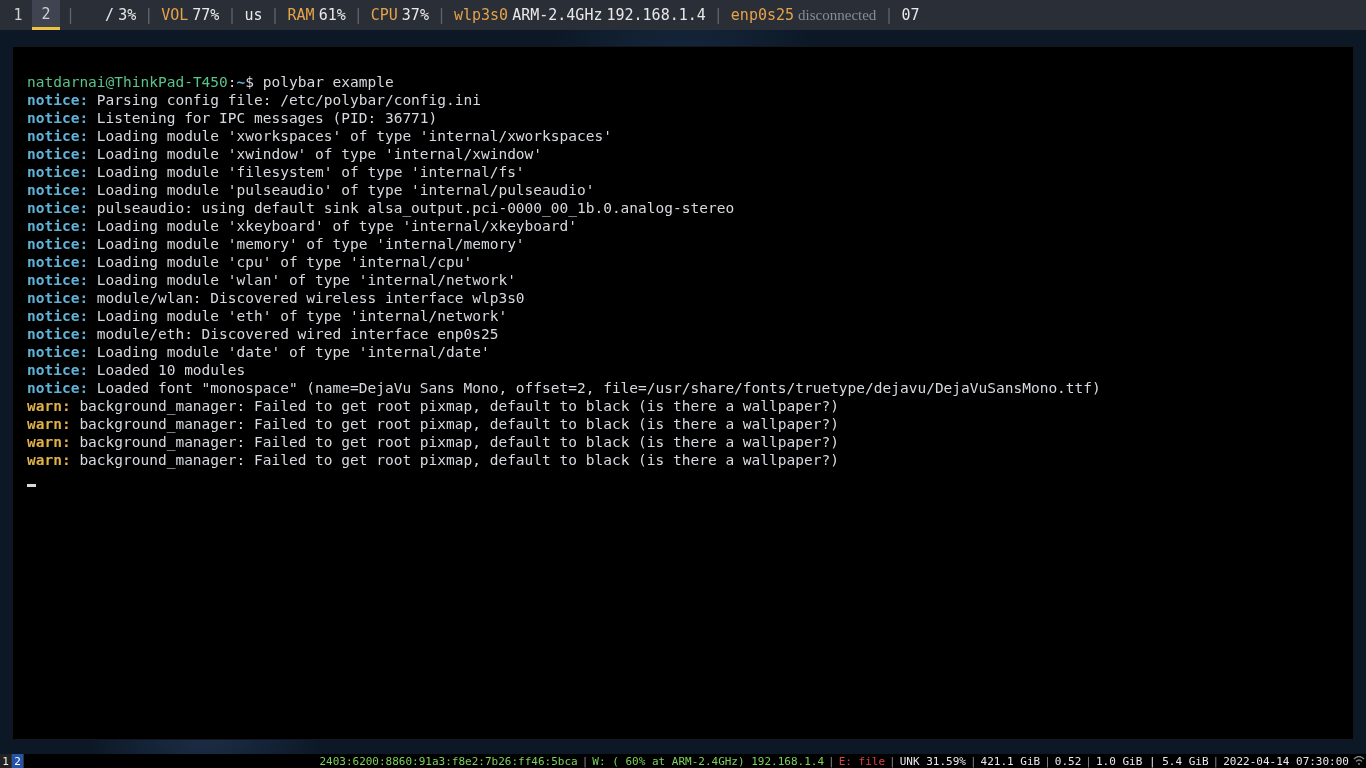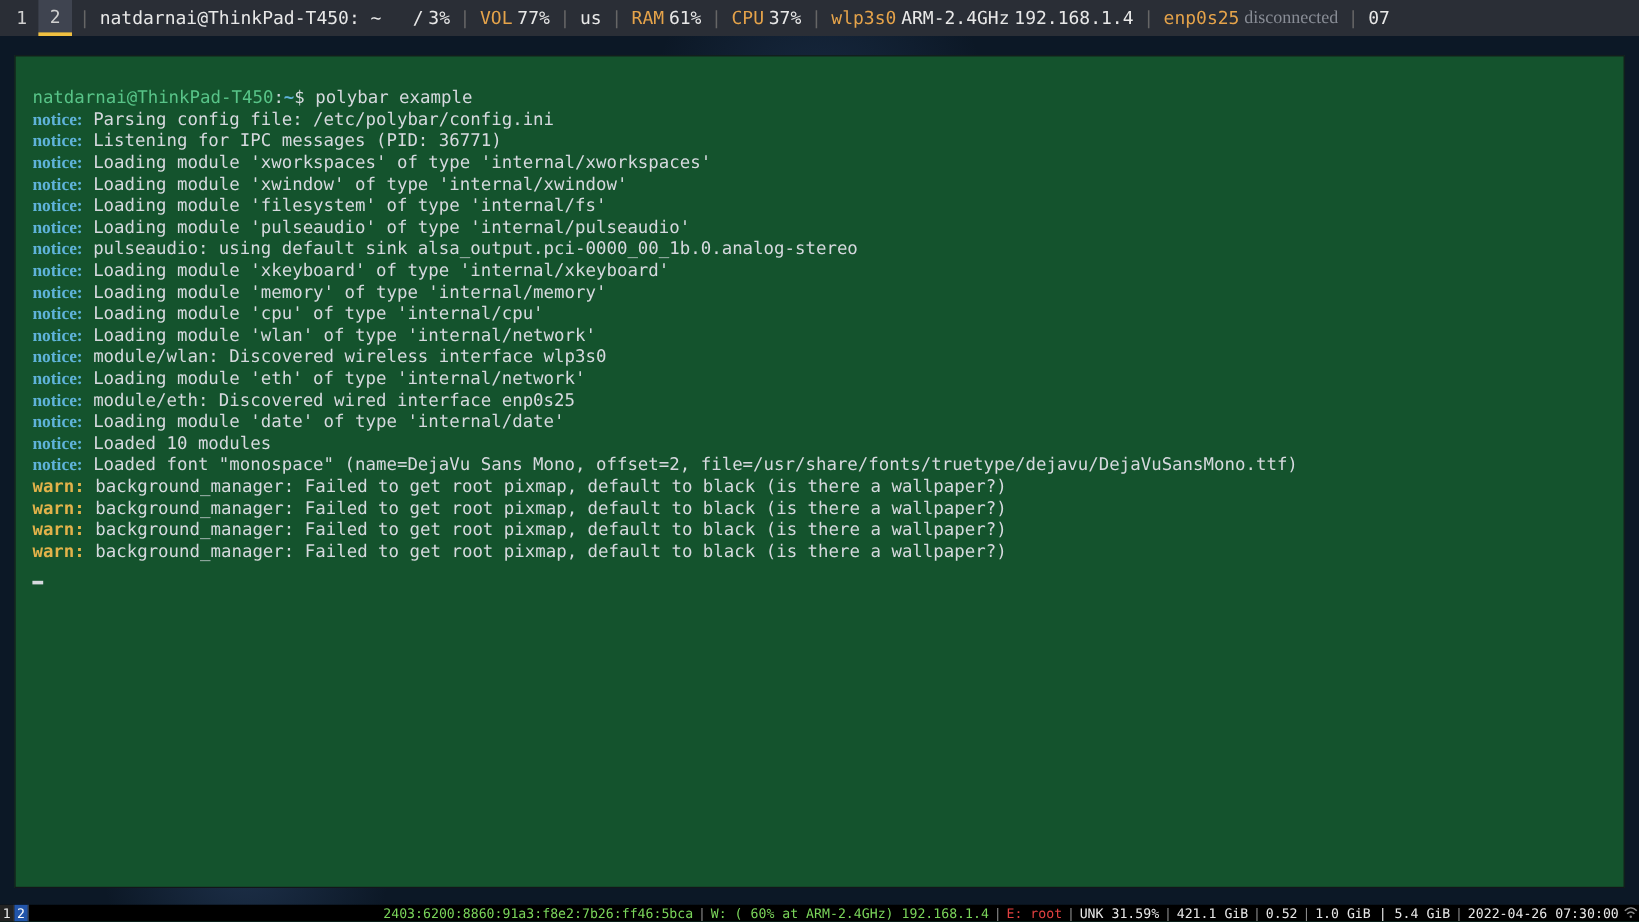--- a/index.html
+++ b/index.html
@@ -53,36 +53,36 @@
     z-index: 0;
   }
 
   
   .terminal {
     position: absolute;
     top: 46px;
     left: 12px;
     right: 12px;
     bottom: 28px;
-    background: #14532d;
+    background: #000000;
     border: 1px solid #13161a;
     padding: 26px 14px 14px 14px;
     color: #d6d9de;
     font-size: 14.5px;
     line-height: 18px;
     white-space: pre;
     overflow: hidden;
     z-index: 1;
   }
   .prompt-user { color: #58c488; }
   .prompt-host { color: #58c488; }
   .prompt-path { color: #5fb3d9; font-weight: bold;}
   .prompt-colon { color: #d6d9de; }
   .prompt-dollar { color: #d6d9de; }
-  .notice { color: #5fb3d9; font-weight: bold; font-family: Liberation Serif, serif; }
+  .notice { color: #5fb3d9; font-weight: bold; }
   .warn { color: #e2b24a; font-weight: bold; }
   .line { display: block; }
   .cursor {
     display: inline-block;
     width: 9px; height: 3px;
     background: #d6d9de;
     vertical-align: bottom;
   }
 
   
@@ -120,21 +120,20 @@
     color: #999;
   }
 </style>
 </head>
 <body>
 
 <div class="topbar">
   <div class="ws-btn">1</div>
   <div class="ws-btn active">2</div>
   <span class="sep">|</span>
-  <span class="tb-seg tb-white">natdarnai@ThinkPad-T450: ~</span>
   <span class="tb-seg tb-white">&nbsp;&nbsp;</span>
   <span class="tb-seg tb-white">/</span>
   <span class="tb-seg tb-white">3%</span>
   <span class="sep">|</span>
   <span class="tb-seg tb-orange">VOL</span>
   <span class="tb-seg tb-white">77%</span>
   <span class="sep">|</span>
   <span class="tb-seg tb-white">us</span>
   <span class="sep">|</span>
   <span class="tb-seg tb-orange">RAM</span>
@@ -158,31 +157,31 @@
 <div class="terminal"><span class="line"><span class="prompt-user">natdarnai</span><span class="prompt-user">@</span><span class="prompt-host">ThinkPad-T450</span><span class="prompt-colon">:</span><span class="prompt-path">~</span><span class="prompt-dollar">$</span> <span>polybar example</span></span><div id="term-lines"><span class="line"><span class="notice">notice:</span><span> Parsing config file: /etc/polybar/config.ini</span></span><span class="line"><span class="notice">notice:</span><span> Listening for IPC messages (PID: 36771)</span></span><span class="line"><span class="notice">notice:</span><span> Loading module 'xworkspaces' of type 'internal/xworkspaces'</span></span><span class="line"><span class="notice">notice:</span><span> Loading module 'xwindow' of type 'internal/xwindow'</span></span><span class="line"><span class="notice">notice:</span><span> Loading module 'filesystem' of type 'internal/fs'</span></span><span class="line"><span class="notice">notice:</span><span> Loading module 'pulseaudio' of type 'internal/pulseaudio'</span></span><span class="line"><span class="notice">notice:</span><span> pulseaudio: using default sink alsa_output.pci-0000_00_1b.0.analog-stereo</span></span><span class="line"><span class="notice">notice:</span><span> Loading module 'xkeyboard' of type 'internal/xkeyboard'</span></span><span class="line"><span class="notice">notice:</span><span> Loading module 'memory' of type 'internal/memory'</span></span><span class="line"><span class="notice">notice:</span><span> Loading module 'cpu' of type 'internal/cpu'</span></span><span class="line"><span class="notice">notice:</span><span> Loading module 'wlan' of type 'internal/network'</span></span><span class="line"><span class="notice">notice:</span><span> module/wlan: Discovered wireless interface wlp3s0</span></span><span class="line"><span class="notice">notice:</span><span> Loading module 'eth' of type 'internal/network'</span></span><span class="line"><span class="notice">notice:</span><span> module/eth: Discovered wired interface enp0s25</span></span><span class="line"><span class="notice">notice:</span><span> Loading module 'date' of type 'internal/date'</span></span><span class="line"><span class="notice">notice:</span><span> Loaded 10 modules</span></span><span class="line"><span class="notice">notice:</span><span> Loaded font "monospace" (name=DejaVu Sans Mono, offset=2, file=/usr/share/fonts/truetype/dejavu/DejaVuSansMono.ttf)</span></span><span class="line"><span class="warn">warn:</span><span> background_manager: Failed to get root pixmap, default to black (is there a wallpaper?)</span></span><span class="line"><span class="warn">warn:</span><span> background_manager: Failed to get root pixmap, default to black (is there a wallpaper?)</span></span><span class="line"><span class="warn">warn:</span><span> background_manager: Failed to get root pixmap, default to black (is there a wallpaper?)</span></span><span class="line"><span class="warn">warn:</span><span> background_manager: Failed to get root pixmap, default to black (is there a wallpaper?)</span></span></div><span class="cursor"></span></div>
 
 <div class="bottombar">
   <div class="bb-ws">1</div>
   <div class="bb-ws active">2</div>
   <div class="bb-spacer"></div>
   <span class="bb-seg bb-green">2403:6200:8860:91a3:f8e2:7b26:ff46:5bca</span>
   <span class="bb-sep">|</span>
   <span class="bb-seg bb-green">W: ( 60% at ARM-2.4GHz) 192.168.1.4</span>
   <span class="bb-sep">|</span>
-  <span class="bb-seg"><span class="bb-red">E:</span> <span class="bb-red">root</span></span>
+  <span class="bb-seg"><span class="bb-red">E:</span> <span class="bb-red">file</span></span>
   <span class="bb-sep">|</span>
   <span class="bb-seg bb-white">UNK 31.59%</span>
   <span class="bb-sep">|</span>
   <span class="bb-seg bb-white">421.1 GiB</span>
   <span class="bb-sep">|</span>
   <span class="bb-seg bb-white">0.52</span>
   <span class="bb-sep">|</span>
   <span class="bb-seg bb-white">1.0 GiB | 5.4 GiB</span>
   <span class="bb-sep">|</span>
-  <span class="bb-seg bb-white">2022-04-26 07:30:00</span>
+  <span class="bb-seg bb-white">2022-04-14 07:30:00</span>
   <span class="bb-wifi">
     <svg width="12" height="10" viewBox="0 0 12 10">
         <path d="M1 3 Q6 -2 11 3" stroke="#888" stroke-width="1.3" fill="none"></path>
         <path d="M3 5.5 Q6 2.5 9 5.5" stroke="#888" stroke-width="1.3" fill="none"></path>
         <circle cx="6" cy="8" r="1" fill="#888"></circle>
       </svg>
   </span>
 </div>
 
 </body></html>

